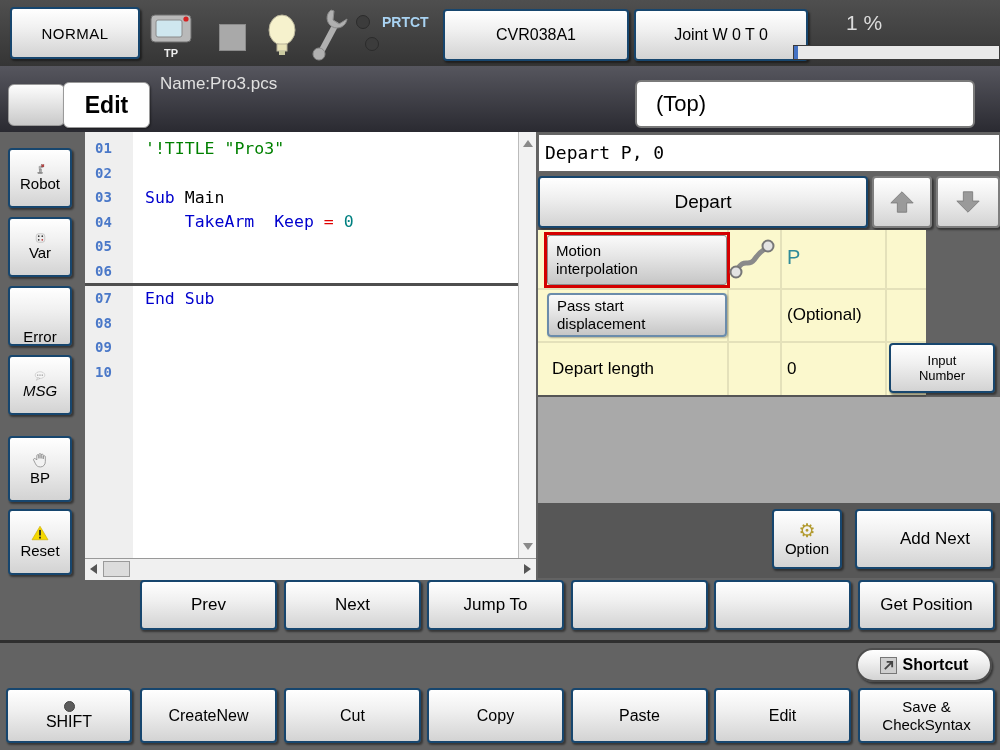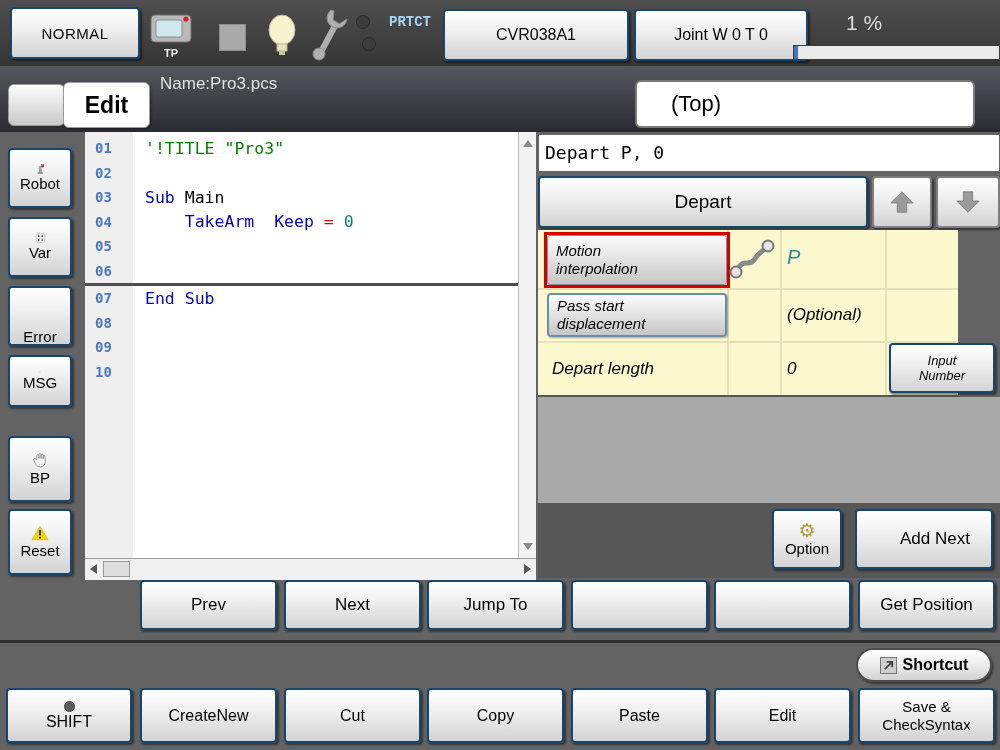--- a/index.html
+++ b/index.html
@@ -17,40 +17,40 @@
   
   #topbar{position:absolute;left:0;top:0;width:1000px;height:66px;
           background:linear-gradient(#4f4f4f,#353535);}
   #btn-normal{left:10px;top:7px;width:130px;height:52px;font-size:15px;letter-spacing:.5px;}
   .icon-abs{position:absolute;}
   #tp-wrap{left:148px;top:11px;width:46px;height:50px;text-align:center;}
   #tp-label{color:#eee;font-size:11px;font-weight:bold;margin-top:-2px;}
   #sq-icon{left:219px;top:24px;width:27px;height:27px;background:#a9a9a9;border:1px solid #8b8b8b;box-sizing:border-box;}
   #bulb-wrap{left:266px;top:13px;}
   #wrench-wrap{left:306px;top:7px;}
-  .led-row{position:absolute;display:flex;align-items:center;gap:19px;font-family:Liberation Mono, monospace;}
+  .led-row{position:absolute;display:flex;align-items:center;gap:12px;}
   .led{width:14px;height:14px;border-radius:50%;background:#3c3c3c;border:1px solid #2b2b2b;box-sizing:border-box;}
   .led-label{color:#a9d3f2;font-size:14px;font-weight:bold;}
   #btn-controller{left:443px;top:9px;width:186px;height:52px;font-size:16px;}
   #btn-toolwork{left:634px;top:9px;width:174px;height:52px;font-size:16px;}
   #speed-label{position:absolute;left:818px;top:11px;width:92px;text-align:center;color:#dcdcdc;font-size:21px;}
   #speed-bar{position:absolute;left:793px;top:45px;width:207px;height:15px;background:#eaeaea;border:1px solid #3a3a3a;box-sizing:border-box;}
   #speed-fill{height:100%;background:#4472c4;}
 
   
   #tabrow{position:absolute;left:0;top:66px;width:1000px;height:66px;
           background:linear-gradient(#56565e,#2a2a31);}
   #tab-blank{position:absolute;left:8px;top:18px;width:57px;height:42px;border-radius:6px;
              background:linear-gradient(#fdfdfd,#c9c9c9);border:1px solid #999;box-sizing:border-box;}
   #tab-edit{position:absolute;left:63px;top:16px;width:87px;height:46px;border-radius:6px;background:#fff;
             border:1px solid #9a9a9a;box-sizing:border-box;display:flex;align-items:center;justify-content:center;
             font-size:23px;font-weight:bold;box-shadow:1px 1px 2px rgba(0,0,0,.4);}
   #prog-name{position:absolute;left:160px;top:8px;color:#e0e0e0;font-size:17px;}
   #hier-field{position:absolute;left:635px;top:14px;width:340px;height:48px;background:#fff;border:2px solid #7a7a7a;
-              border-radius:6px;box-sizing:border-box;font-size:22px;line-height:44px;padding-left:34px;color:#000;}
+              border-radius:6px;box-sizing:border-box;font-size:22px;line-height:44px;padding-left:19px;color:#000;}
 
   
   .side-btn{left:8px;width:64px;flex-direction:column;gap:1px;font-size:15px;padding:14px 0;}
 
   
   #editor{position:absolute;left:85px;top:132px;width:433px;height:426px;background:linear-gradient(90deg,#efefef 0,#efefef 48px,#ffffff 48px);overflow:hidden;padding-top:4px;box-sizing:border-box;}
   .code-line{display:flex;height:24.5px;align-items:center;}
   .line-num{width:38px;padding-left:10px;flex:0 0 auto;font-family:"DejaVu Sans Mono",monospace;font-size:14px;font-weight:bold;color:#4a78c8;}
   .code-text{font-family:"DejaVu Sans Mono",monospace;font-size:16.5px;white-space:pre;padding-left:12px;}
   .c-green{color:#008000;} .c-blue{color:#0000cd;} .c-black{color:#000;} .c-red{color:#e00000;} .c-teal{color:#008080;}
@@ -63,21 +63,21 @@
   .tri-right{position:absolute;right:5px;top:5px;width:0;height:0;border-top:5px solid transparent;border-bottom:5px solid transparent;border-left:7px solid #555;}
   #hthumb{position:absolute;left:18px;top:2px;width:27px;height:16px;background:#dcdcdc;border:1px solid #9a9a9a;box-sizing:border-box;}
 
   
   #stmt-field{position:absolute;left:538px;top:134px;width:462px;height:38px;background:#fff;border:1px solid #666;
               box-sizing:border-box;font-family:"DejaVu Sans Mono",monospace;font-size:18px;line-height:35px;padding-left:6px;}
   #btn-depart{left:538px;top:176px;width:330px;height:52px;font-size:19px;}
   #btn-up{left:872px;top:176px;width:60px;height:52px;}
   #btn-down{left:936px;top:176px;width:64px;height:52px;}
 
-  #param-table{position:absolute;left:538px;top:230px;width:420px;height:167px;background:#fbf8cd;border-bottom:2px solid #555;box-sizing:border-box;font-style:italic;}
+  #param-table{position:absolute;left:538px;top:230px;width:388px;height:167px;background:#fbf8cd;border-bottom:2px solid #555;box-sizing:border-box;}
   .grid-h{position:absolute;left:0;width:100%;height:2px;background:#e4e1ba;}
   .grid-v{position:absolute;top:0;height:100%;width:2px;background:#e4e1ba;}
   #hl-red{position:absolute;left:6px;top:2px;width:186px;height:56px;border:3px solid #d40000;box-sizing:border-box;}
   .param-btn{position:relative;width:100%;height:100%;box-sizing:border-box;display:flex;align-items:center;
              background:linear-gradient(#fafafa,#e7e7e7 40%,#c6c6c6);border:1px solid #8d8d8d;border-radius:3px;
              font-size:15px;text-align:left;padding-left:8px;}
   #btn-pass{position:absolute;left:9px;top:63px;width:180px;height:44px;box-sizing:border-box;display:flex;align-items:center;
             background:linear-gradient(#fafafa,#e7e7e7 40%,#c6c6c6);border:2px solid #6b8cab;border-radius:4px;
             font-size:15px;text-align:left;padding-left:8px;box-shadow:1px 1px 2px rgba(0,0,0,.3);}
   .param-label{position:absolute;left:14px;font-size:17px;color:#000;}
@@ -183,21 +183,21 @@
 
   <div class="btn side-btn" style="top:286px;height:60px;gap:41px;">
     <svg width="24" height="28" viewBox="0 0 26 30">
       <path d="M2 2 h14 l8 8 v18 h-22 z" fill="#ffffff" stroke="#5577aa"></path>
       <path d="M16 2 v8 h8 z" fill="#dde8f5" stroke="#5577aa"></path>
       <path d="M7 19 l4 5 8 -11" stroke="#d42222" stroke-width="3" fill="none"></path>
     </svg>
     <span>Error</span>
   </div>
 
-  <div class="btn side-btn" style="top:355px;height:52px;">
+  <div class="btn side-btn" style="top:355px;height:60px;font-style:italic;">
     <svg width="30" height="27" viewBox="0 0 30 27">
       <ellipse cx="15" cy="11" rx="13" ry="9" fill="#f6f6f6" stroke="#999"></ellipse>
       <path d="M9 18 l-4 7 10 -5 z" fill="#f6f6f6" stroke="#999"></path>
       <circle cx="9" cy="11" r="1.6" fill="#666"></circle>
         <circle cx="15" cy="11" r="1.6" fill="#666"></circle>
         <circle cx="21" cy="11" r="1.6" fill="#666"></circle>
     </svg>
     <span>MSG</span>
   </div>
 

